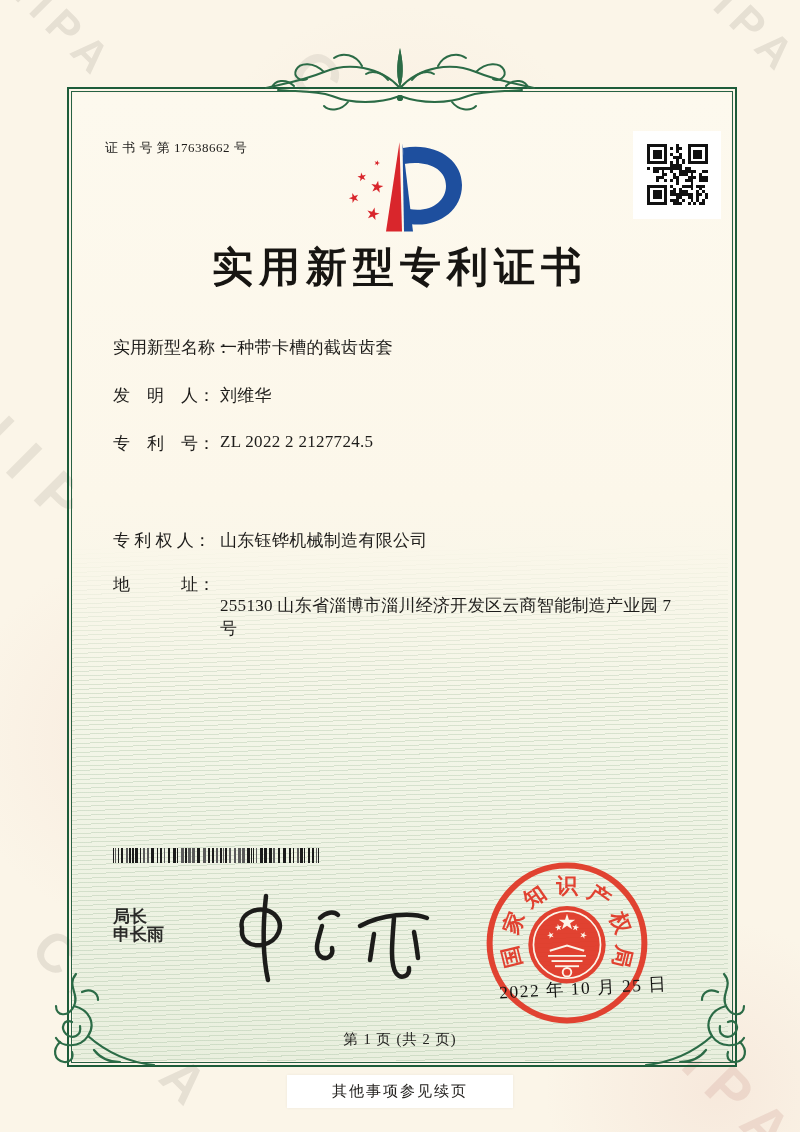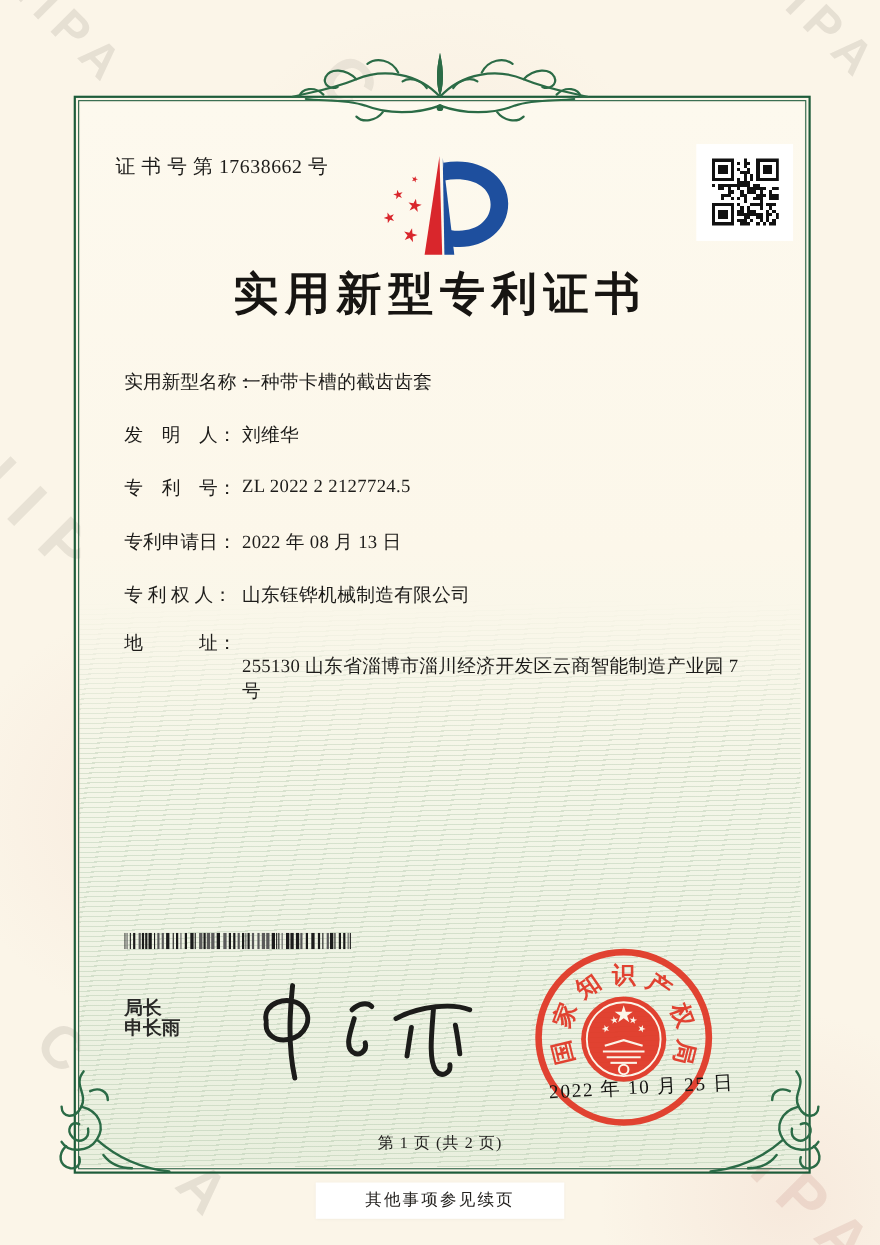--- a/index.html
+++ b/index.html
@@ -34,21 +34,21 @@
     background:linear-gradient(180deg,#fdf9ee 0%,#fcf7ea 42%,#f2f5e7 68%,#e9efde 100%);
   }
   .waves{
     position:absolute;left:72px;top:545px;width:656px;height:516px;z-index:3;
     background:repeating-linear-gradient(178deg, rgba(104,148,106,.20) 0 1px, transparent 1px 4.5px);
     -webkit-mask-image:linear-gradient(180deg,transparent 0,#000 28%);
     mask-image:linear-gradient(180deg,transparent 0,#000 28%);
     pointer-events:none;
   }
   .content{position:absolute;inset:0;z-index:5;color:#1d1c1a;}
-  .cert-no{position:absolute;left:105px;top:139px;font-size:18px;letter-spacing:.5px;}
+  .cert-no{position:absolute;left:105px;top:139px;font-size:13px;letter-spacing:.5px;}
   .logo{position:absolute;left:336px;top:138px;width:130px;height:100px;}
   .qr-panel{position:absolute;left:633px;top:131px;width:88px;height:88px;background:#ffffff;}
   .qr-panel svg{position:absolute;left:14px;top:13px;width:61px;height:61px;shape-rendering:crispEdges;}
   .title{
     position:absolute;left:0;right:0;top:240px;text-align:center;
     font-size:41px;font-weight:bold;letter-spacing:6px;color:#171512;
   }
   .frow{position:absolute;left:113px;font-size:17px;white-space:nowrap;}
   .frow .lab{display:inline-block;width:107px;vertical-align:top;}
   .frow .val{letter-spacing:.3px;margin-top:21px;}
@@ -382,23 +382,20 @@
 
     <div class="frow" style="top:336px">
       <span class="lab">实用新型名称：</span><span class="val">一种带卡槽的截齿齿套</span>
     </div>
     <div class="frow" style="top:384px">
       <span class="lab">发　明　人：</span><span class="val">刘维华</span>
     </div>
     <div class="frow" style="top:432px">
       <span class="lab">专　利　号：</span><span class="val">ZL 2022 2 2127724.5</span>
     </div>
-    <div class="frow" style="top:481px">
-      <span class="lab">专利申请日：</span><span class="val">2022 年 08 月 13 日</span>
-    </div>
     <div class="frow" style="top:529px">
       <span class="lab">专 利 权 人：</span><span class="val">山东钰铧机械制造有限公司</span>
     </div>
     <div class="frow" style="top:573px">
       <span class="lab">地　　　址：</span><span class="val val-wrap">255130 山东省淄博市淄川经济开发区云商智能制造产业园 7 号</span>
     </div>
 
     <div class="paras">
     </div>
 

